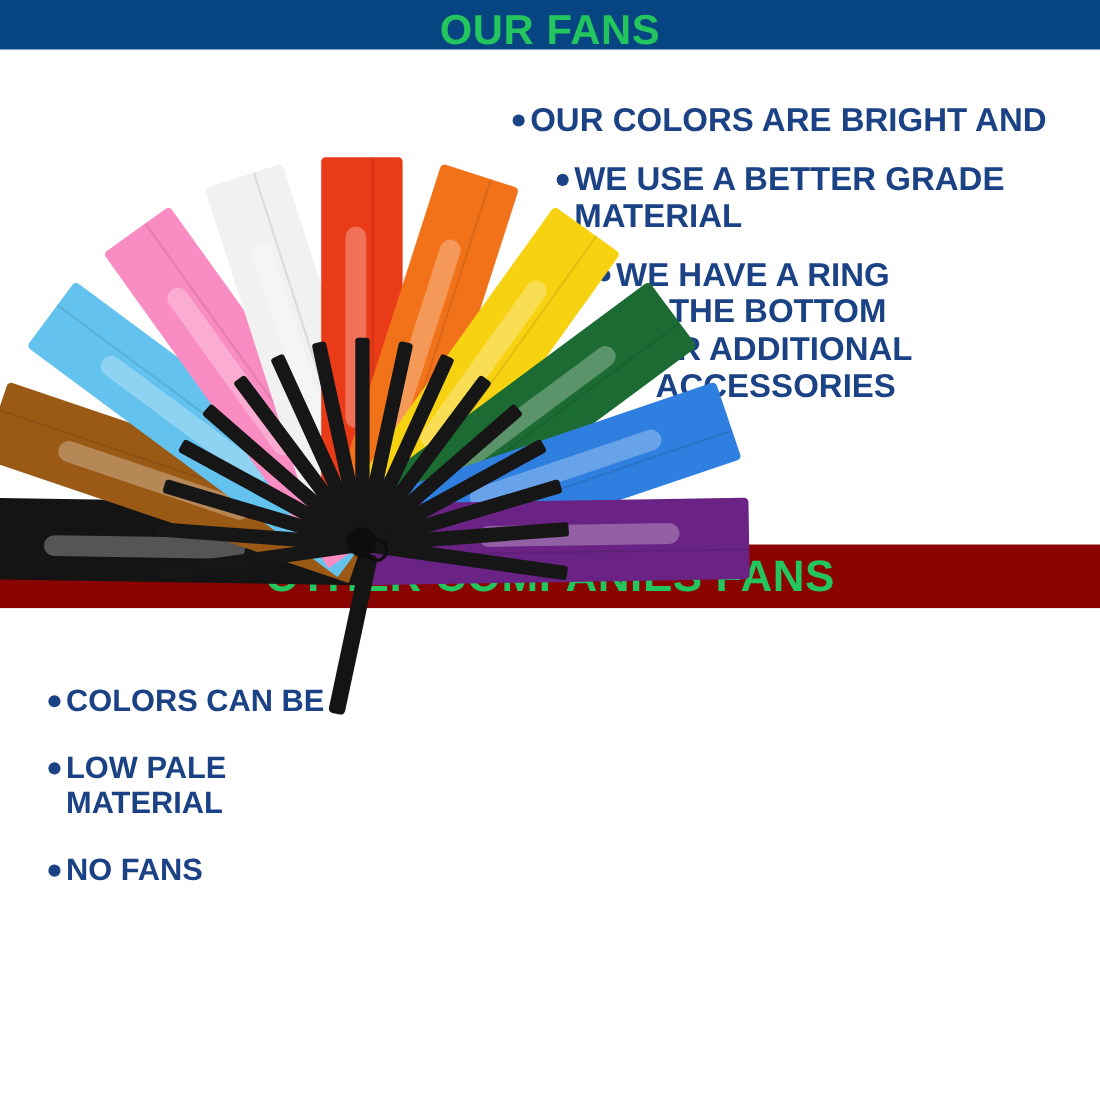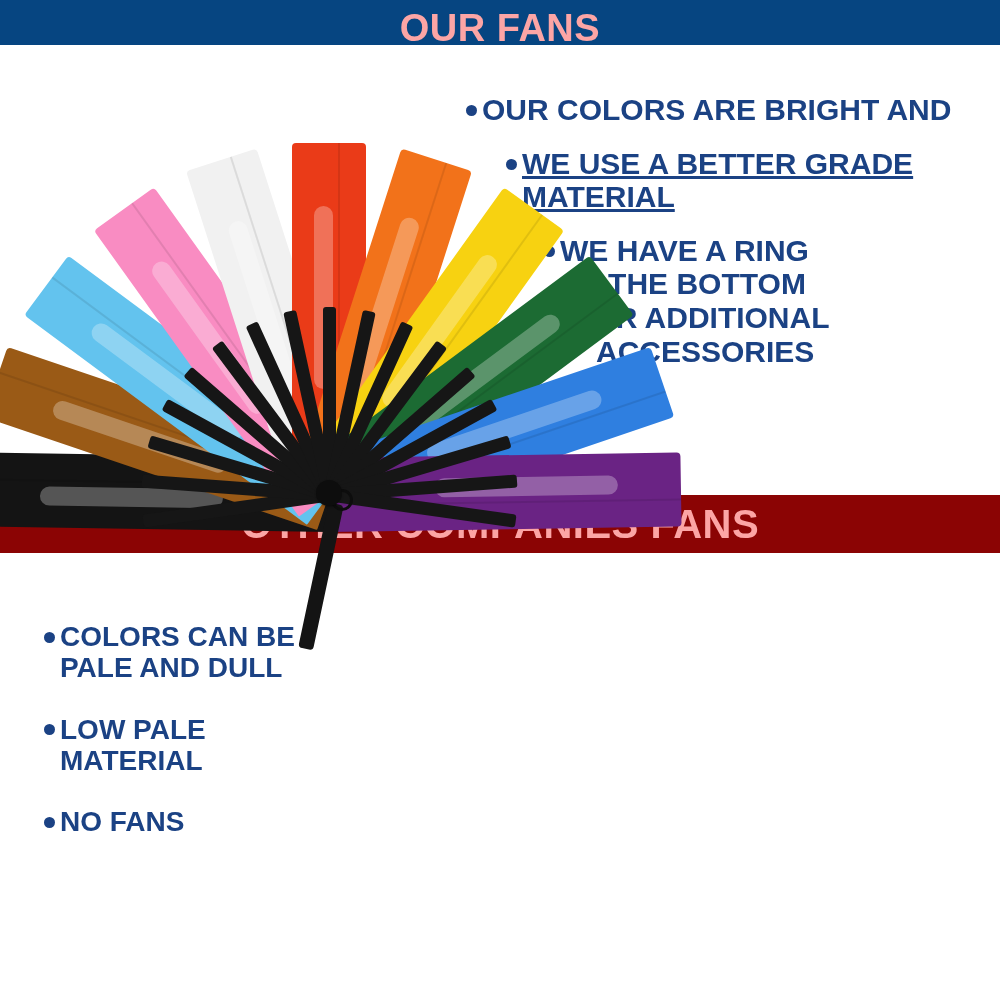--- a/index.html
+++ b/index.html
@@ -16,21 +16,21 @@
   }
 
   
   .banner {
     position: absolute;
     left: 0;
     width: 1000px;
     display: flex;
     align-items: center;
     justify-content: center;
-    color: #fca5a5;
+    color: #22c55e;
     font-weight: bold;
     letter-spacing: 0.5px;
     box-sizing: border-box;
   }
   #banner-top {
     top: 0;
     height: 57px;
     background: #064581;
     font-size: 38px;
   }
@@ -94,21 +94,21 @@
     height: 11px;
     border-radius: 50%;
     background: #1b4284;
     vertical-align: 0.12em;
     margin-right: 5px;
   }
   .al-left   { text-align: left; }
 
   
   .ind-1 { padding-left: 16px; }
-  .ind-2 { padding-left: 40px; text-decoration: underline; }
+  .ind-2 { padding-left: 40px; }
   .ind-4 { padding-left: 78px; }
   .blade {
     position: absolute;
     left: 50%;
     bottom: 0;
     transform-origin: 50% 100%;
     border-radius: 4px 4px 1px 1px;
   }
   .blade .sheen {
     position: absolute;
@@ -251,21 +251,20 @@
 
 <div class="banner" id="banner-bottom">
   <span>OTHER COMPANIES FANS</span>
 </div>
 
 <div class="section" id="section-other">
 
   <div class="bullets" id="bullets-other">
     <div class="bullet-item">
       <span class="bullet-line al-left"><span class="dot"></span><span>COLORS CAN BE</span></span>
-      <span class="bullet-line ind-1">PALE AND DULL</span>
     </div>
     <div class="bullet-item">
       <span class="bullet-line al-left"><span class="dot"></span><span>LOW PALE</span></span>
       <span class="bullet-line ind-1">MATERIAL</span>
     </div>
     <div class="bullet-item">
       <span class="bullet-line al-left"><span class="dot"></span><span>NO FANS</span></span>
     </div>
   </div>
 </div>

